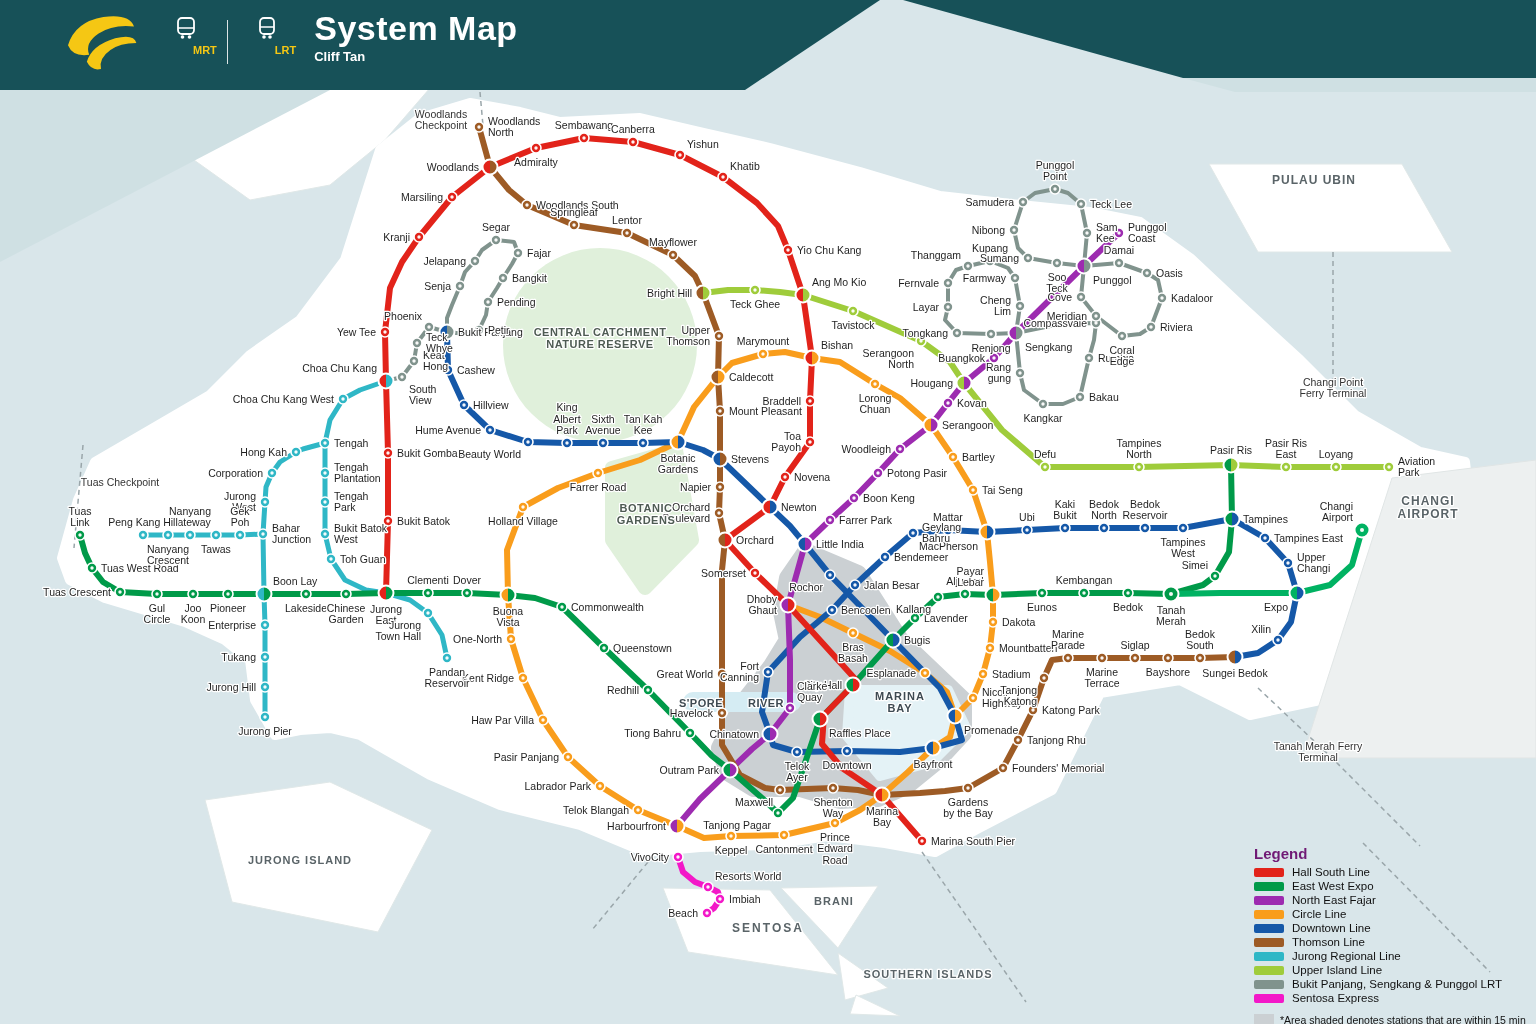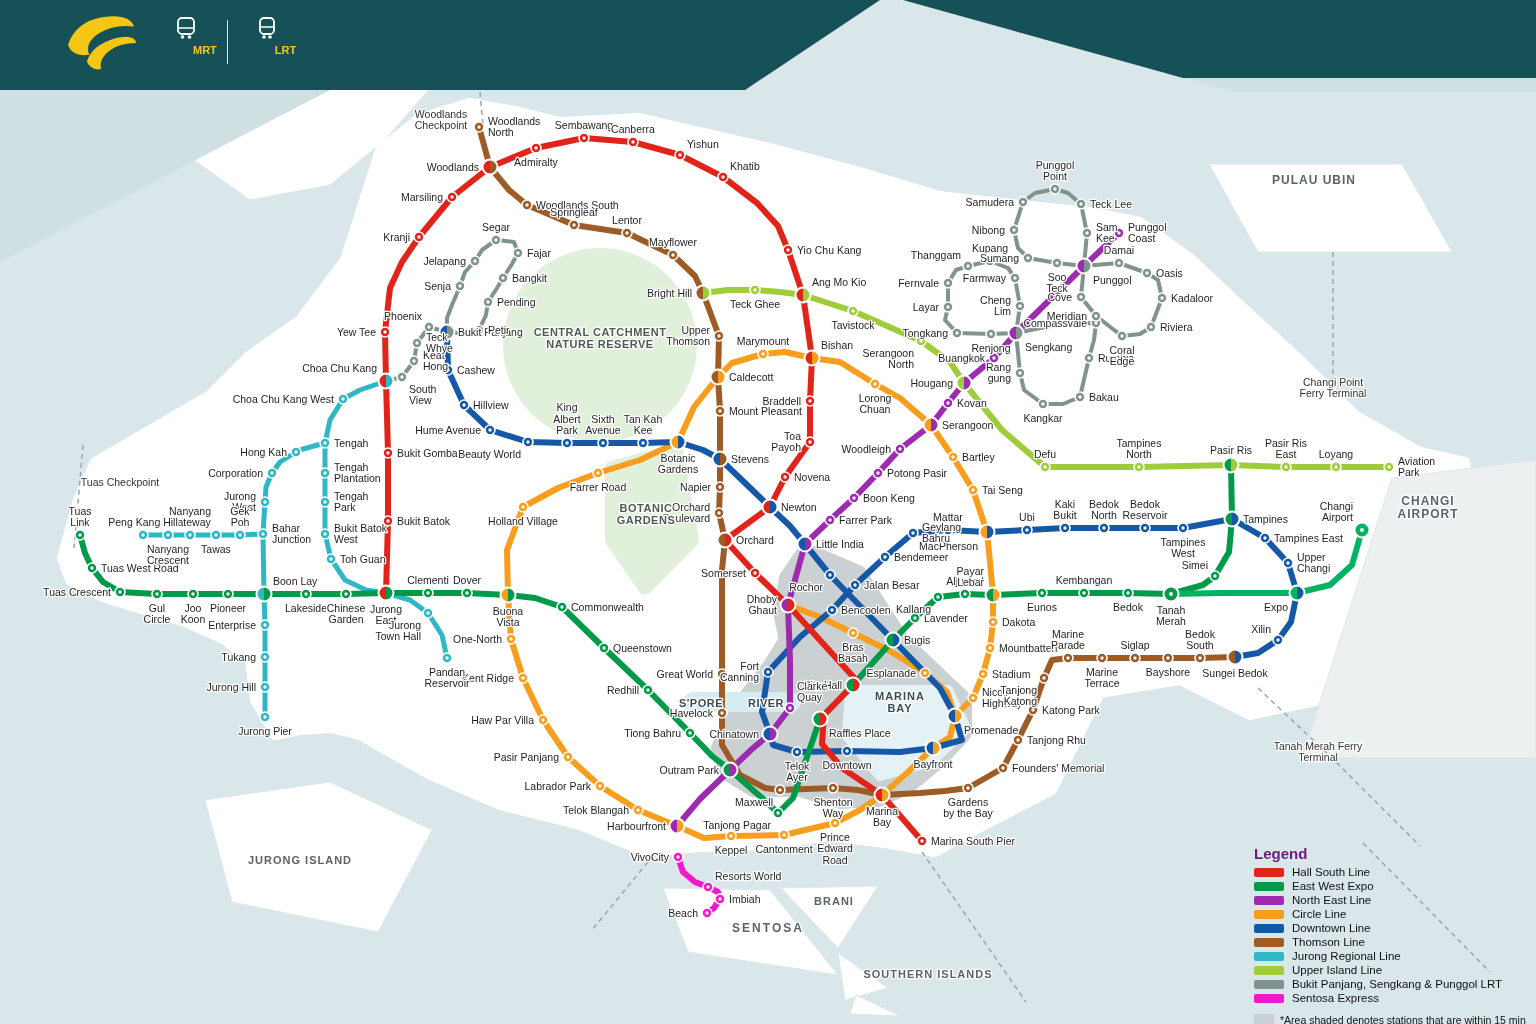--- a/index.html
+++ b/index.html
@@ -809,36 +809,40 @@
     <div class="badge-divider"></div>
     <div class="badge">
       <svg width="24" height="26" viewBox="0 0 24 26">
         <rect x="5" y="2" width="14" height="16" rx="4" fill="none" stroke="#fff" stroke-width="1.8"></rect>
         <line x1="5" y1="11" x2="19" y2="11" stroke="#fff" stroke-width="1.5"></line>
         <circle cx="9" cy="21" r="1.8" fill="#fff"></circle>
         <circle cx="15" cy="21" r="1.8" fill="#fff"></circle>
       </svg>
       <span class="blabel">LRT</span>
     </div>
+    <div class="title-block">
+      <div class="map-title">System Map</div>
+      <div class="map-subtitle">Cliff Tan</div>
+    </div>
   </div>
 
   <div id="legend">
     <div class="legend-title">Legend</div>
     <div id="legend-items">
         <div class="legend-row">
           <div class="legend-swatch" style="background: rgb(226, 35, 26);"></div>
           <div class="legend-label">Hall South Line</div>
         </div>
         <div class="legend-row">
           <div class="legend-swatch" style="background: rgb(0, 154, 73);"></div>
           <div class="legend-label">East West Expo</div>
         </div>
         <div class="legend-row">
           <div class="legend-swatch" style="background: rgb(157, 43, 176);"></div>
-          <div class="legend-label">North East Line</div>
+          <div class="legend-label">North East Fajar</div>
         </div>
         <div class="legend-row">
           <div class="legend-swatch" style="background: rgb(249, 157, 28);"></div>
           <div class="legend-label">Circle Line</div>
         </div>
         <div class="legend-row">
           <div class="legend-swatch" style="background: rgb(21, 88, 168);"></div>
           <div class="legend-label">Downtown Line</div>
         </div>
         <div class="legend-row">

